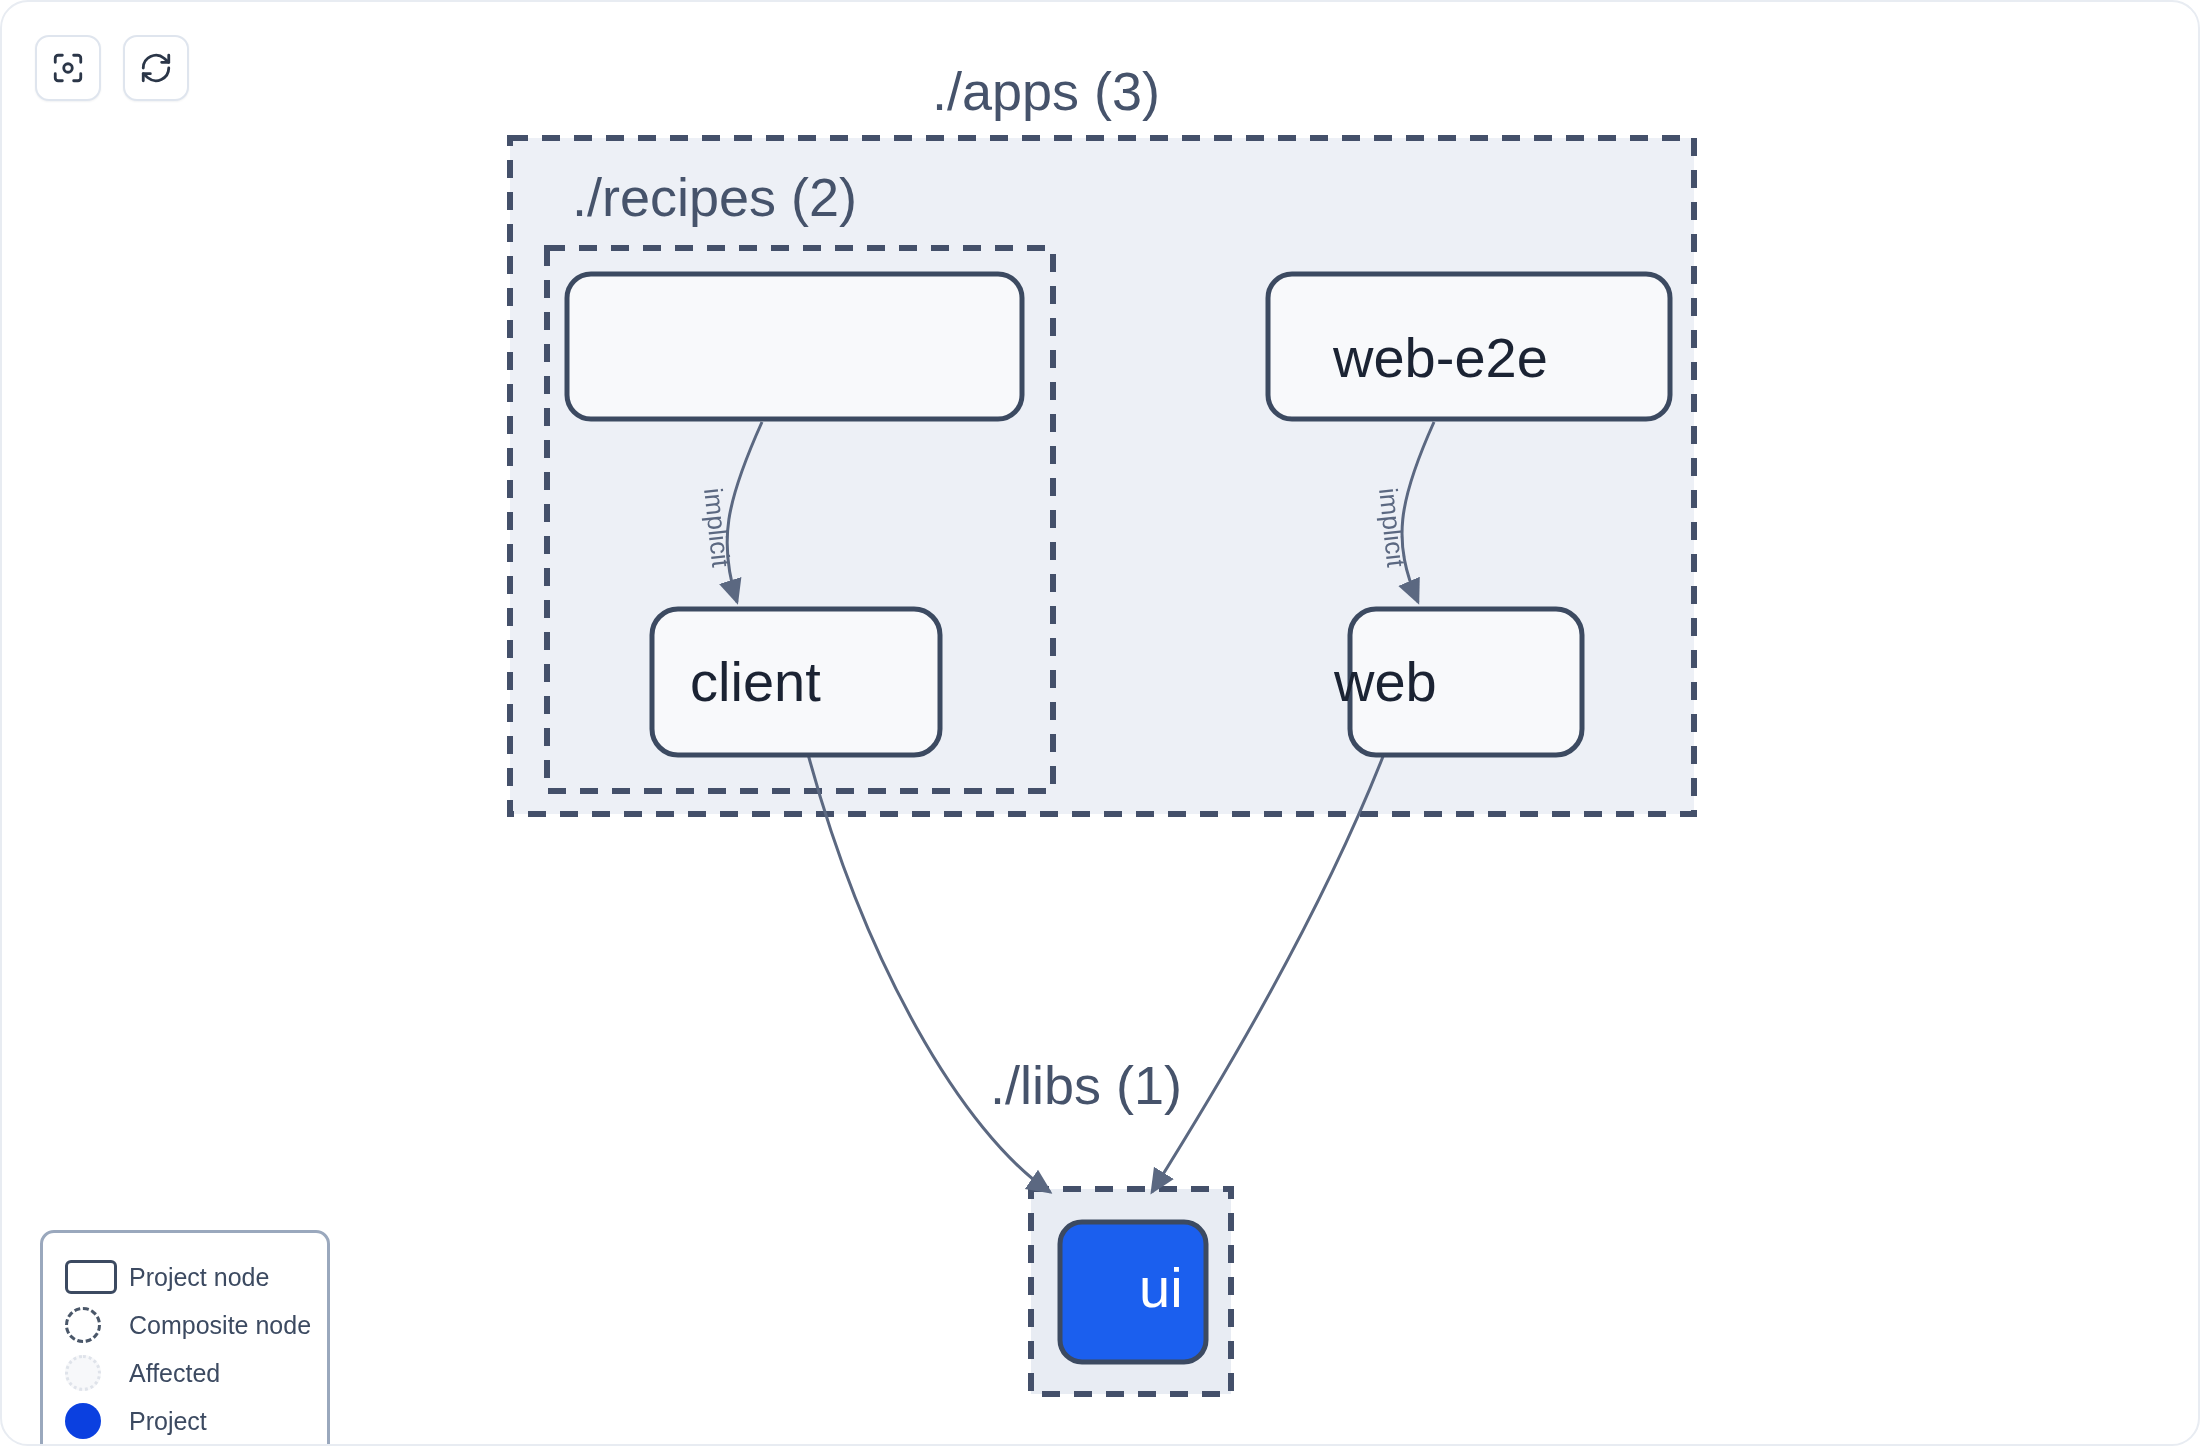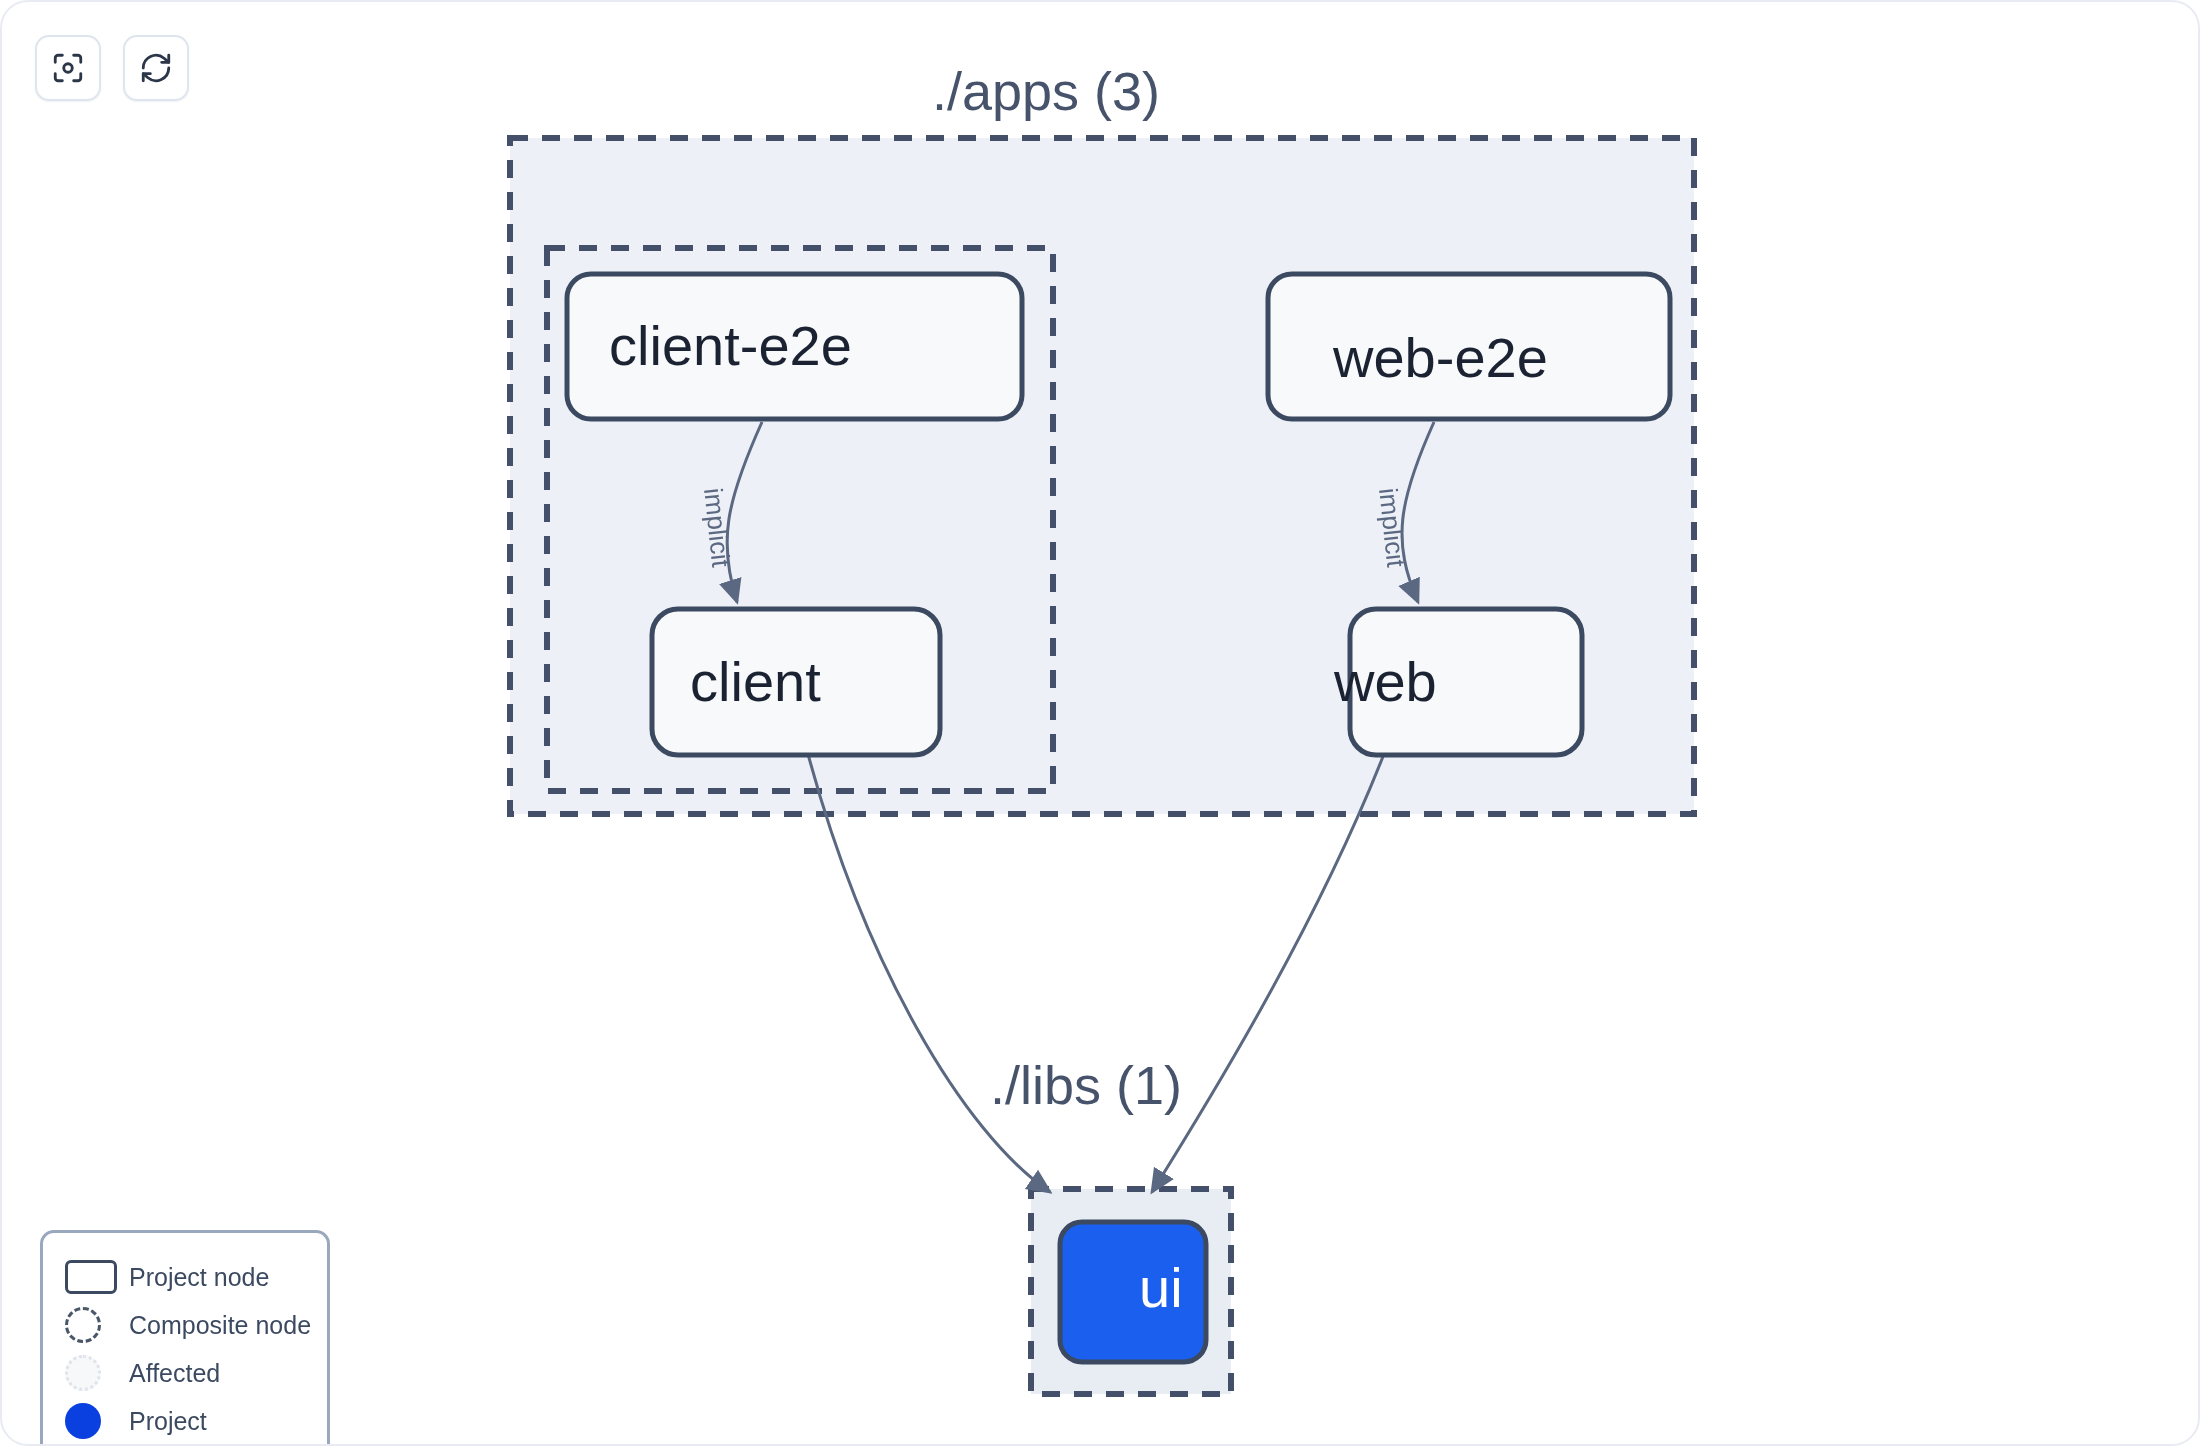--- a/index.html
+++ b/index.html
@@ -202,23 +202,23 @@
     <path d="M 1382 752 C 1312 930, 1200 1110, 1150 1190" fill="none" stroke="#5b6881" stroke-width="3" marker-end="url(#arrowhead)"></path>
 
     <rect x="565" y="272" width="455" height="145" rx="24" fill="#f8f9fb" stroke="#3c4a61" stroke-width="5"></rect>
     <rect x="1266" y="272" width="402" height="145" rx="24" fill="#f8f9fb" stroke="#3c4a61" stroke-width="5"></rect>
     <rect x="650" y="607" width="288" height="146" rx="26" fill="#f8f9fb" stroke="#3c4a61" stroke-width="5"></rect>
     <rect x="1348" y="607" width="232" height="146" rx="26" fill="#f8f9fb" stroke="#3c4a61" stroke-width="5"></rect>
     <rect x="1058" y="1220" width="146" height="140" rx="22" fill="#1b5fee" stroke="#3c4a61" stroke-width="5"></rect>
   </svg>
 
   <div class="group-label" id="label-apps">./apps (3)</div>
+  <div class="group-label" id="label-recipes">./recipes (2)</div>
   <div class="group-label" id="label-libs">./libs (1)</div>
 
-  <div class="node-label" style="left:607px; top:316px;">client-e2e</div>
   <div class="node-label" style="left:1307px; top:328px;margin-left:24px;">web-e2e</div>
   <div class="node-label" style="left:688px; top:652px;">client</div>
   <div class="node-label" style="left:1332px; top:652px;">web</div>
   <div class="node-label on-blue" style="left:1101px; top:1258px;">ui</div>
 
   <div class="edge-label" style="left:675px; top:510px; transform: rotate(-96deg) scale(-1,-1);">implicit</div>
   <div class="edge-label" style="left:1350px; top:510px; transform: rotate(-96deg) scale(-1,-1);">implicit</div>
 
   <div id="legend">
 

